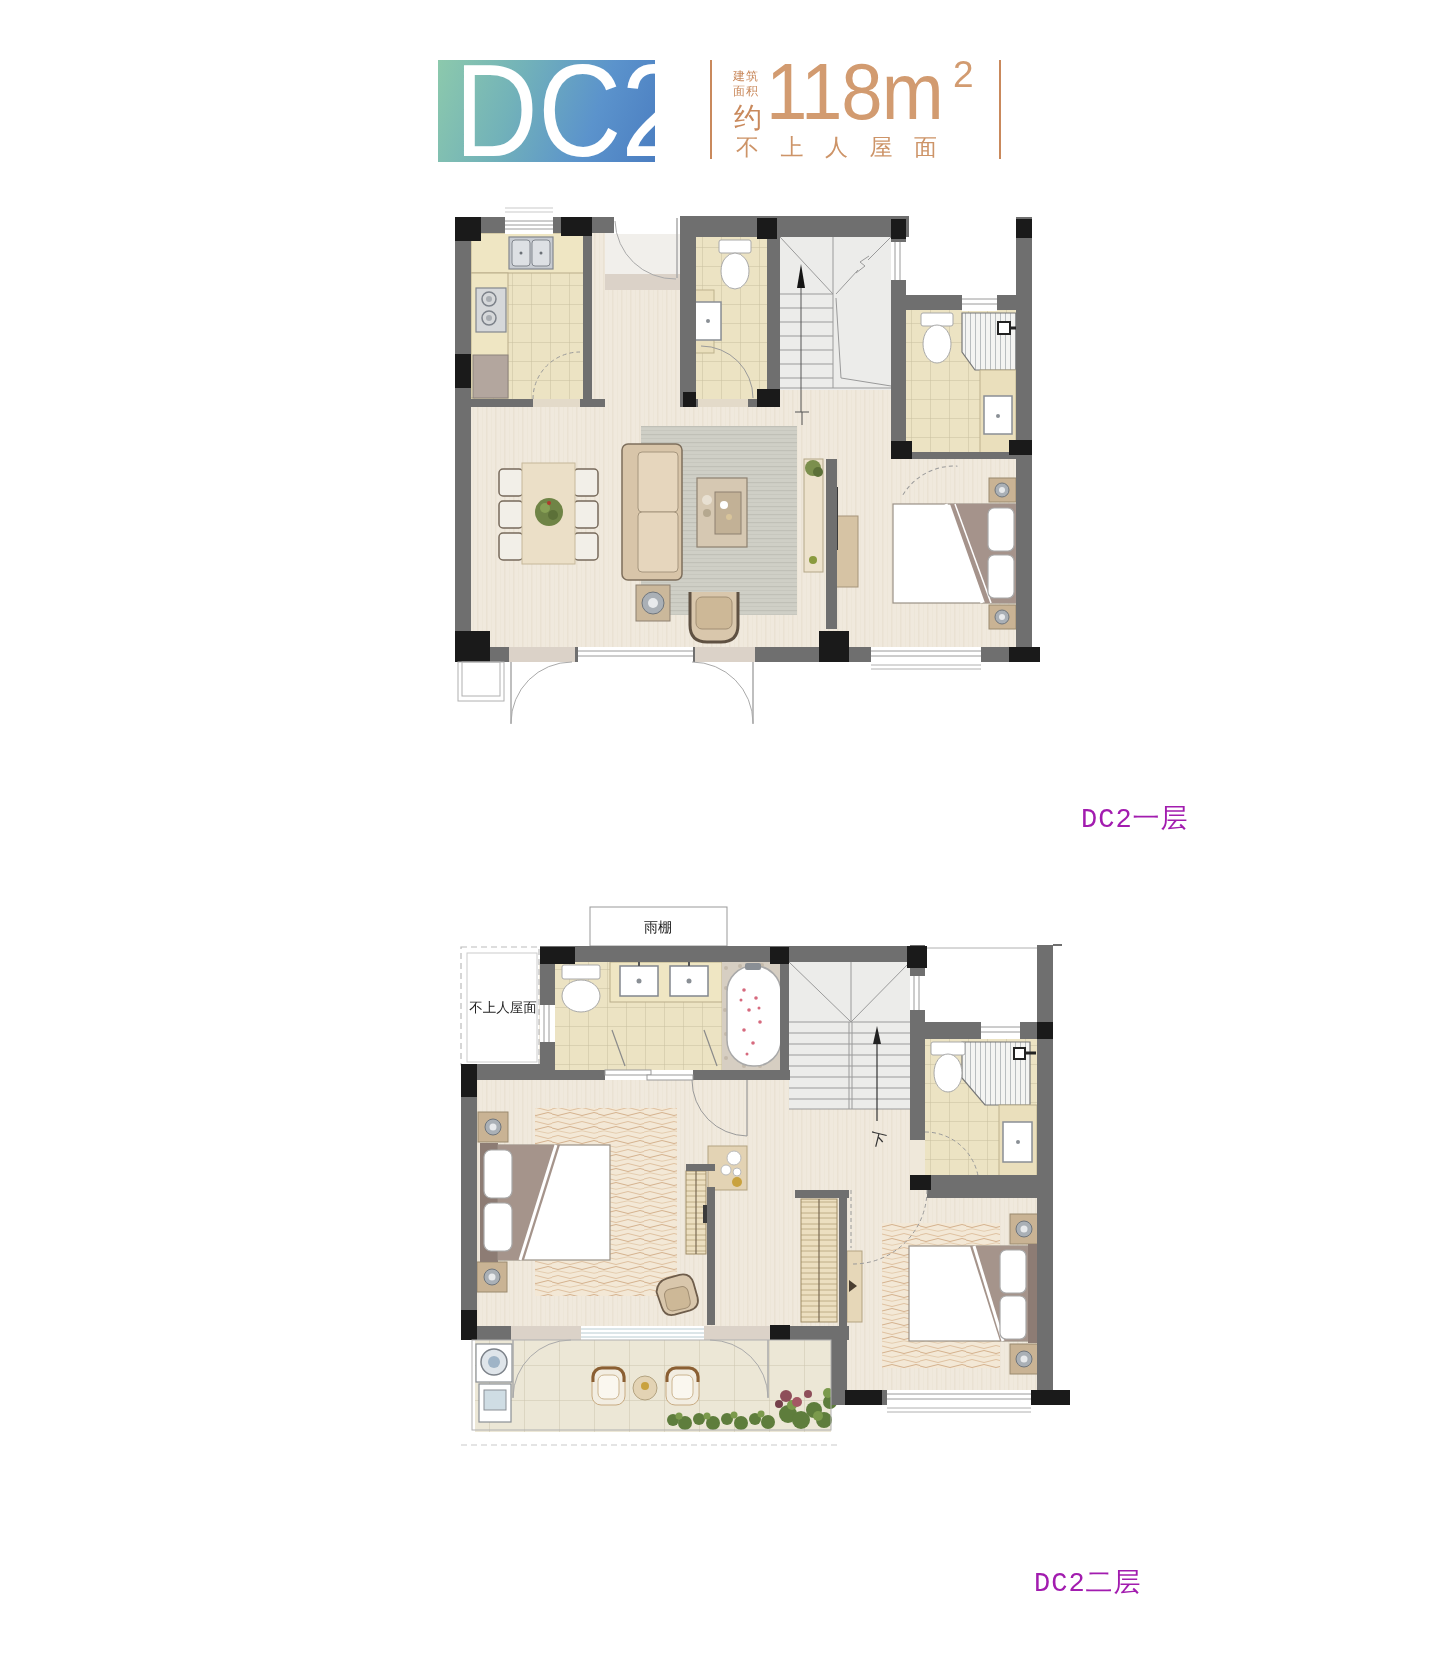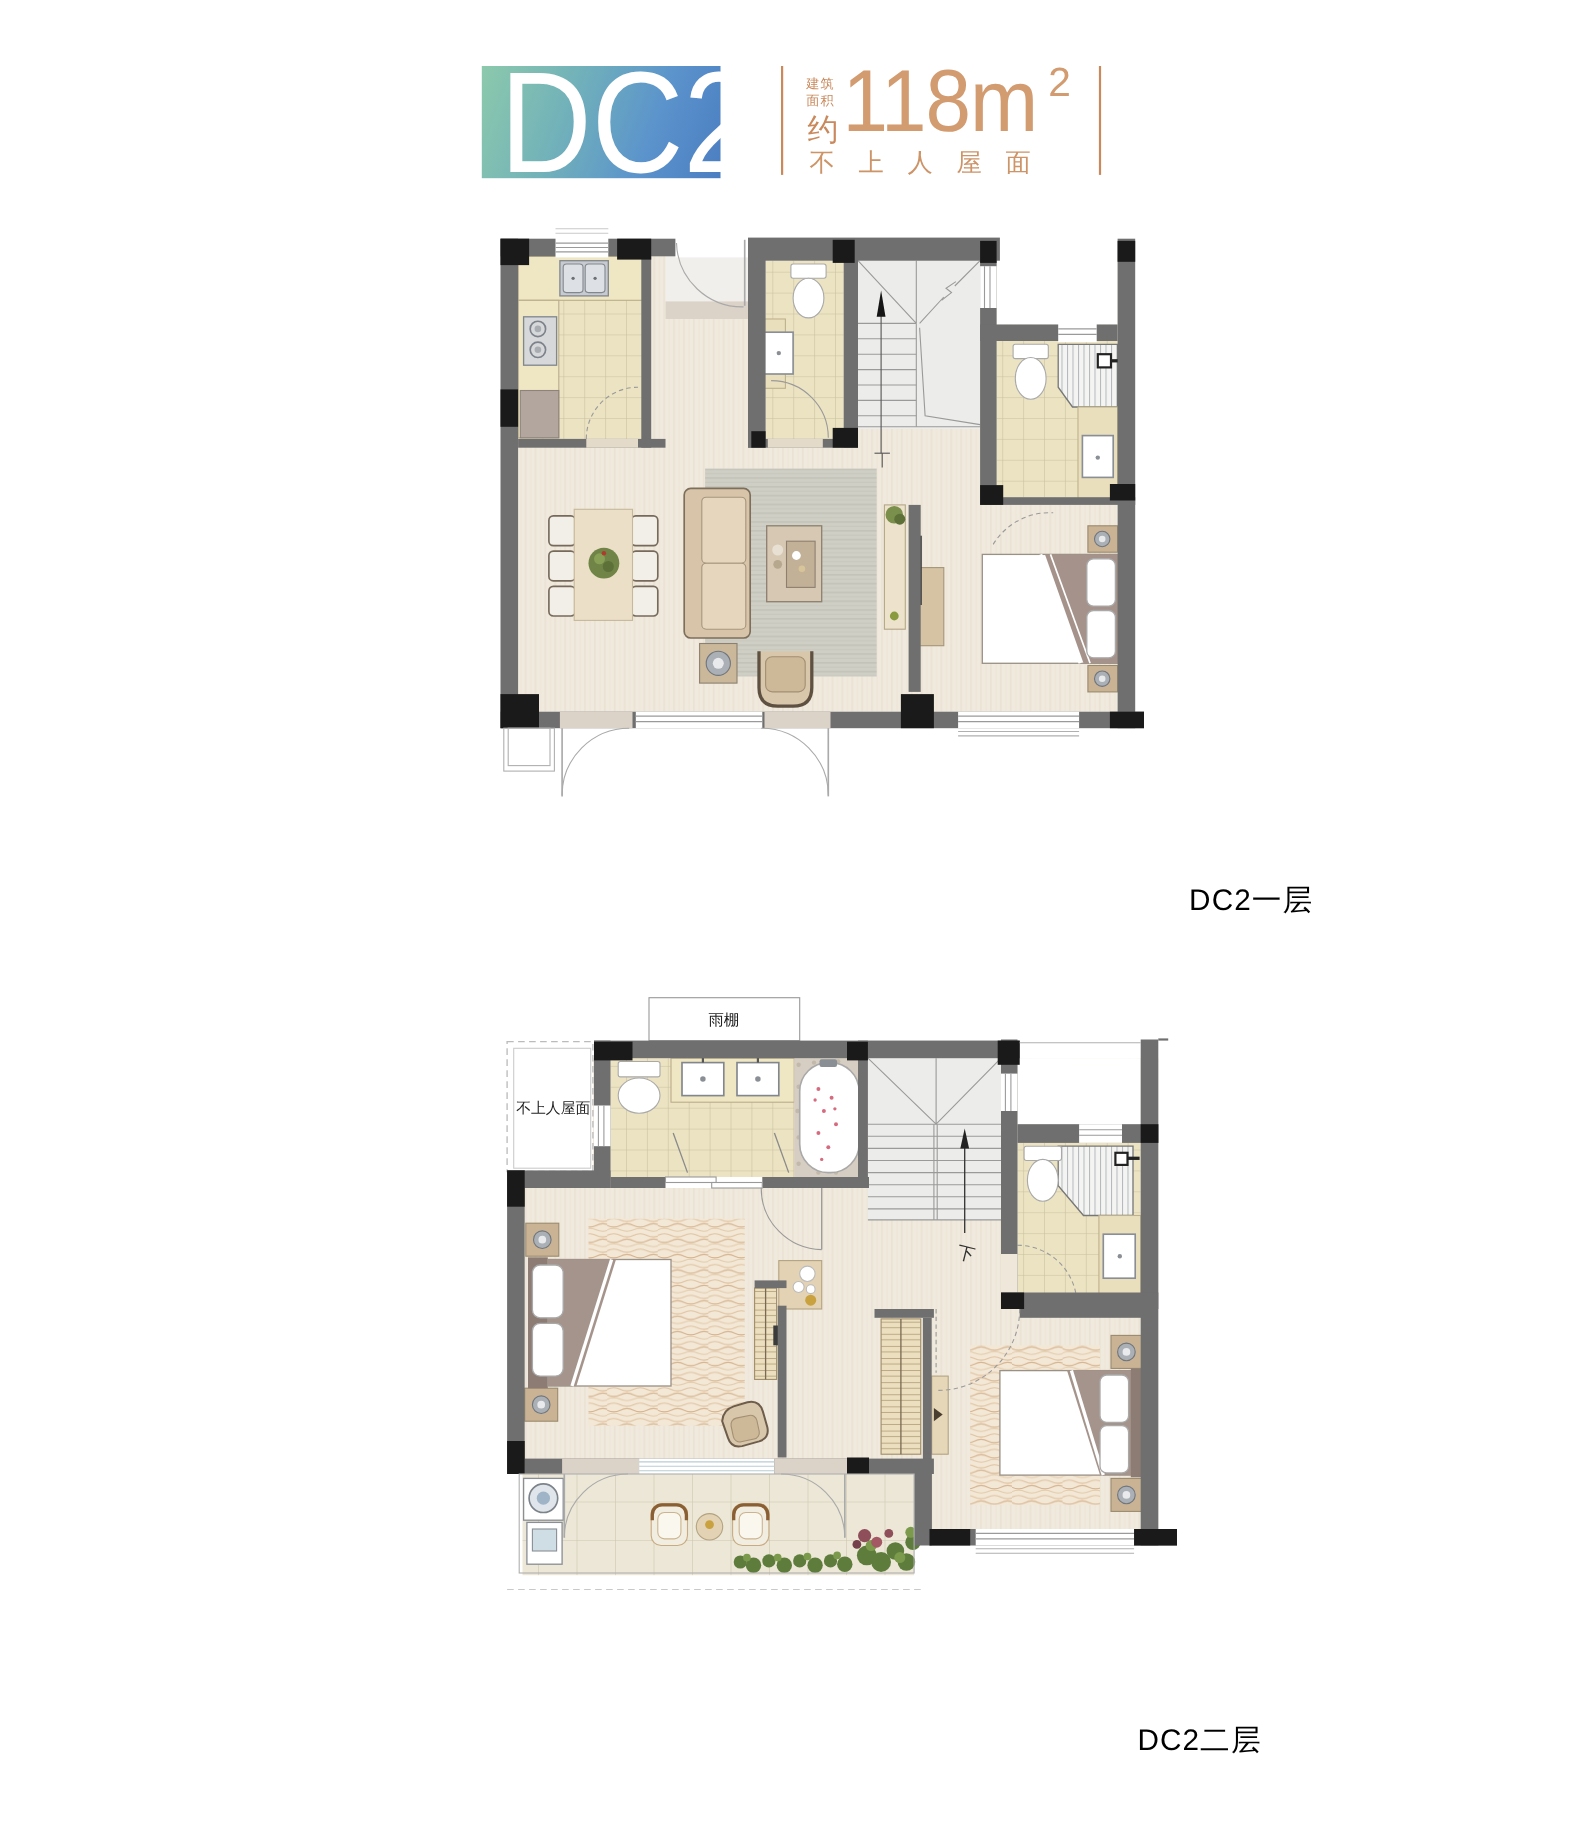--- a/index.html
+++ b/index.html
@@ -5,21 +5,21 @@
 html,body{margin:0;padding:0;background:#fff;width:1440px;height:1678px;position:relative;font-family:"Liberation Sans",sans-serif;}
 #page{position:absolute;left:0;top:0;width:1440px;height:1678px;background:#fff;overflow:hidden;}
 .abs{position:absolute;}
 #logo{left:438px;top:60px;width:217px;height:102px;background:linear-gradient(110deg,#8cc9ac 0%,#72b2b9 35%,#5b93cc 70%,#4b7ec1 100%);color:#fff;text-align:right;}
 .oline{width:2px;background:#c9895c;top:60px;height:99px;}
 #jz{left:733px;top:69px;color:#c9895c;font-size:12px;line-height:15px;letter-spacing:1px;}
 #yue{left:734px;top:99px;color:#c9895c;font-size:28px;}
 #num{left:766px;top:46px;color:#d29b70;font-size:80px;letter-spacing:-1px;transform:scaleX(0.93);transform-origin:0 0;}
 #sup2{left:953px;top:54px;color:#d29b70;font-size:37px;}
 #rooms{left:736px;top:132px;color:#cd9468;font-size:23px;letter-spacing:21.5px;white-space:nowrap;}
-.plabel{color:#000000;font-family:Liberation Sans, sans-serif;font-size:27px;letter-spacing:1px;white-space:nowrap;}
+.plabel{color:#a21caf;font-family:Liberation Mono, monospace;font-size:27px;letter-spacing:1px;white-space:nowrap;}
 </style>
 </head>
 <body>
 <div id="page">
   <div class="abs" id="logo"><svg width="250" height="102">
         <text x="132" y="96" font-size="131" fill="#fff" text-anchor="middle" textLength="231" lengthAdjust="spacingAndGlyphs" font-family="Liberation Sans">DC2</text>
       </svg></div>
   <div class="abs oline" style="left:710px;"></div>
   <div class="abs oline" style="left:999px;"></div>
   <div class="abs" id="jz">建筑<br>面积</div>

